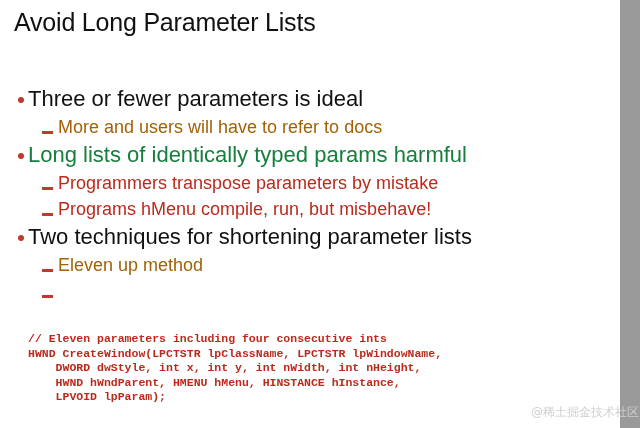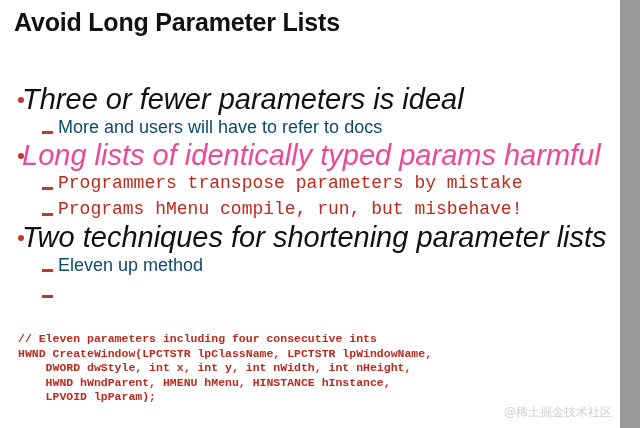--- a/index.html
+++ b/index.html
@@ -33,98 +33,97 @@
     height: 428px;
     background: #9a9a9a;
   }
 
   
   #slide-title {
     position: absolute;
     left: 14px;
     top: 8px;
     font-size: 25px;
-    font-weight: bold;
+    font-weight: normal;
     color: #111111;
     letter-spacing: -0.2px;
     white-space: nowrap;
   }
 
   
   #bullet-list {
     position: absolute;
     left: 0;
     top: 84px;
     width: 610px;
   }
 
   .bullet-group {
     position: relative;
   }
 
   .bullet-row {
     position: relative;
     height: 30px;
-    padding-left: 22px;
-    font-size: 29px;
+    padding-left: 28px;
+    font-size: 22px;
     line-height: 30px;
     color: #111111;
     white-space: nowrap;
-    font-style: italic;
   }
-  .bullet-row.red { color: #ec4899; }
+  .bullet-row.red { color: #15803d; }
 
   .bullet-dot {
     position: absolute;
     left: 18px;
     top: 13px;
     width: 6px;
     height: 6px;
     border-radius: 50%;
     background: #c0392b;
   }
 
   .sub-row {
     position: relative;
     height: 26px;
     padding-left: 58px;
     font-size: 18px;
     line-height: 26px;
-    color: #0c4a6e;
+    color: #a16207;
     white-space: nowrap;
   }
-  .sub-row.red { color: #bb2a1c; font-family: Liberation Mono, monospace; }
+  .sub-row.red { color: #bb2a1c; }
 
   .sub-dash {
     position: absolute;
     left: 42px;
     top: 17px;
     width: 11px;
     height: 3px;
     background: #c0392b;
   }
 
   
   #code-block {
     position: absolute;
-    left: 18px;
+    left: 28px;
     top: 332px;
     font-family: "Liberation Mono", "DejaVu Sans Mono", monospace;
     font-size: 11.5px;
     line-height: 14.5px;
     font-weight: bold;
     color: #bb2a1c;
     white-space: pre;
   }
   .code-line { white-space: pre; }
 
   
   #watermark {
     position: absolute;
-    left: 504px;
+    left: 531px;
     top: 404px;
     font-size: 12px;
     color: #cfcfcf;
     font-family: "DejaVu Sans", sans-serif;
     white-space: nowrap;
   }
 </style>
 </head>
 <body>
 

